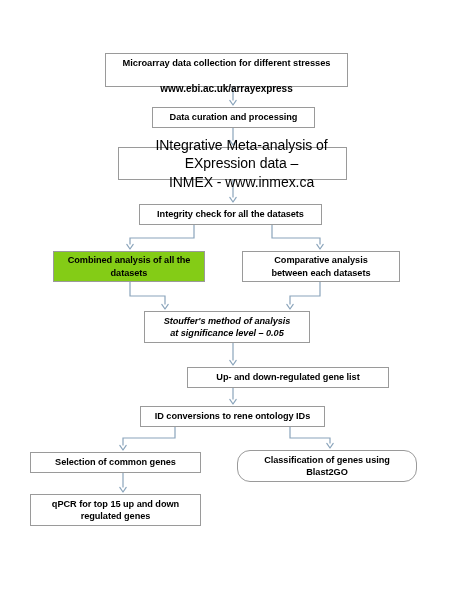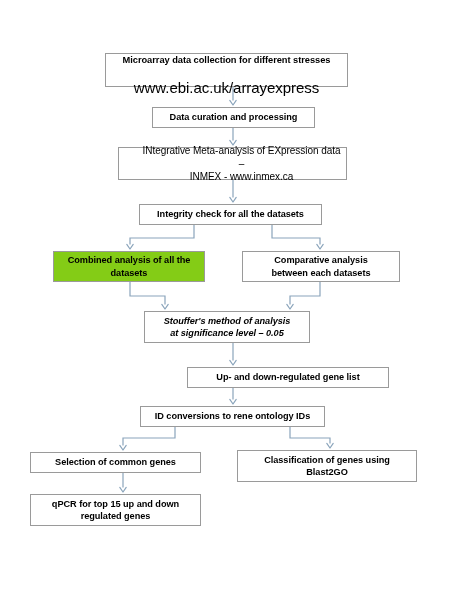--- a/index.html
+++ b/index.html
@@ -36,37 +36,37 @@
     padding: 2px 4px;
     letter-spacing: -0.05px;
   }
   .node .node-text {
     display: block;
     width: 100%;
     white-space: pre-line;
   }
   .node.regular {
     font-weight: normal;
-    font-size: 10px;
+    font-size: 14px;
     padding-left: 22px;
   }
   #connectors {
     position: absolute;
     left: 0; top: 0;
     width: 450px;
     height: 600px;
     pointer-events: none;
   }
   .headline-box .line1 {
     font-weight: bold;
     font-size: 9.3px;
   }
   .headline-box .line2 {
-    font-weight: normal;
-    font-size: 15px;
+    font-weight: bold;
+    font-size: 10px;
   }
 </style>
 </head>
 <body>
 
 <div id="flowchart">
 
   <svg id="connectors" viewBox="0 0 450 600" width="450" height="600" xmlns="http://www.w3.org/2000/svg">
       <g>
         <line x1="233" y1="87" x2="233" y2="100.6" stroke="#8aa4bb" stroke-width="1.2" stroke-linecap="butt"></line>
@@ -158,21 +158,21 @@
   </div>
 
   <div class="node" id="node-id-conversions" style="left: 140px; top: 406px; width: 185px; height: 21px; border-color: rgb(154, 154, 154); background: rgb(255, 255, 255); color: rgb(0, 0, 0); align-items: center;">
     <span class="node-text">ID conversions to rene ontology IDs</span>
   </div>
 
   <div class="node" id="node-common-genes" style="left: 30px; top: 452px; width: 171px; height: 21px; border-color: rgb(154, 154, 154); background: rgb(255, 255, 255); color: rgb(0, 0, 0);">
     <span class="node-text">Selection of common genes</span>
   </div>
 
-  <div class="node" id="node-blast2go" style="left: 237px; top: 450px; width: 180px; height: 32px; border-color: rgb(154, 154, 154); background: rgb(255, 255, 255); color: rgb(0, 0, 0);">
+  <div class="node" id="node-blast2go" style="left: 237px; top: 450px; width: 180px; height: 32px; border-color: rgb(154, 154, 154); background: rgb(255, 255, 255); color: rgb(0, 0, 0); border-radius: 13px;">
     <span class="node-text">Classification of genes using
 Blast2GO</span>
   </div>
 
   <div class="node" id="node-qpcr" style="left: 30px; top: 494px; width: 171px; height: 32px; border-color: rgb(154, 154, 154); background: rgb(255, 255, 255); color: rgb(0, 0, 0);">
     <span class="node-text">qPCR for top 15 up and down
 regulated genes</span>
   </div>
 
 </div>

